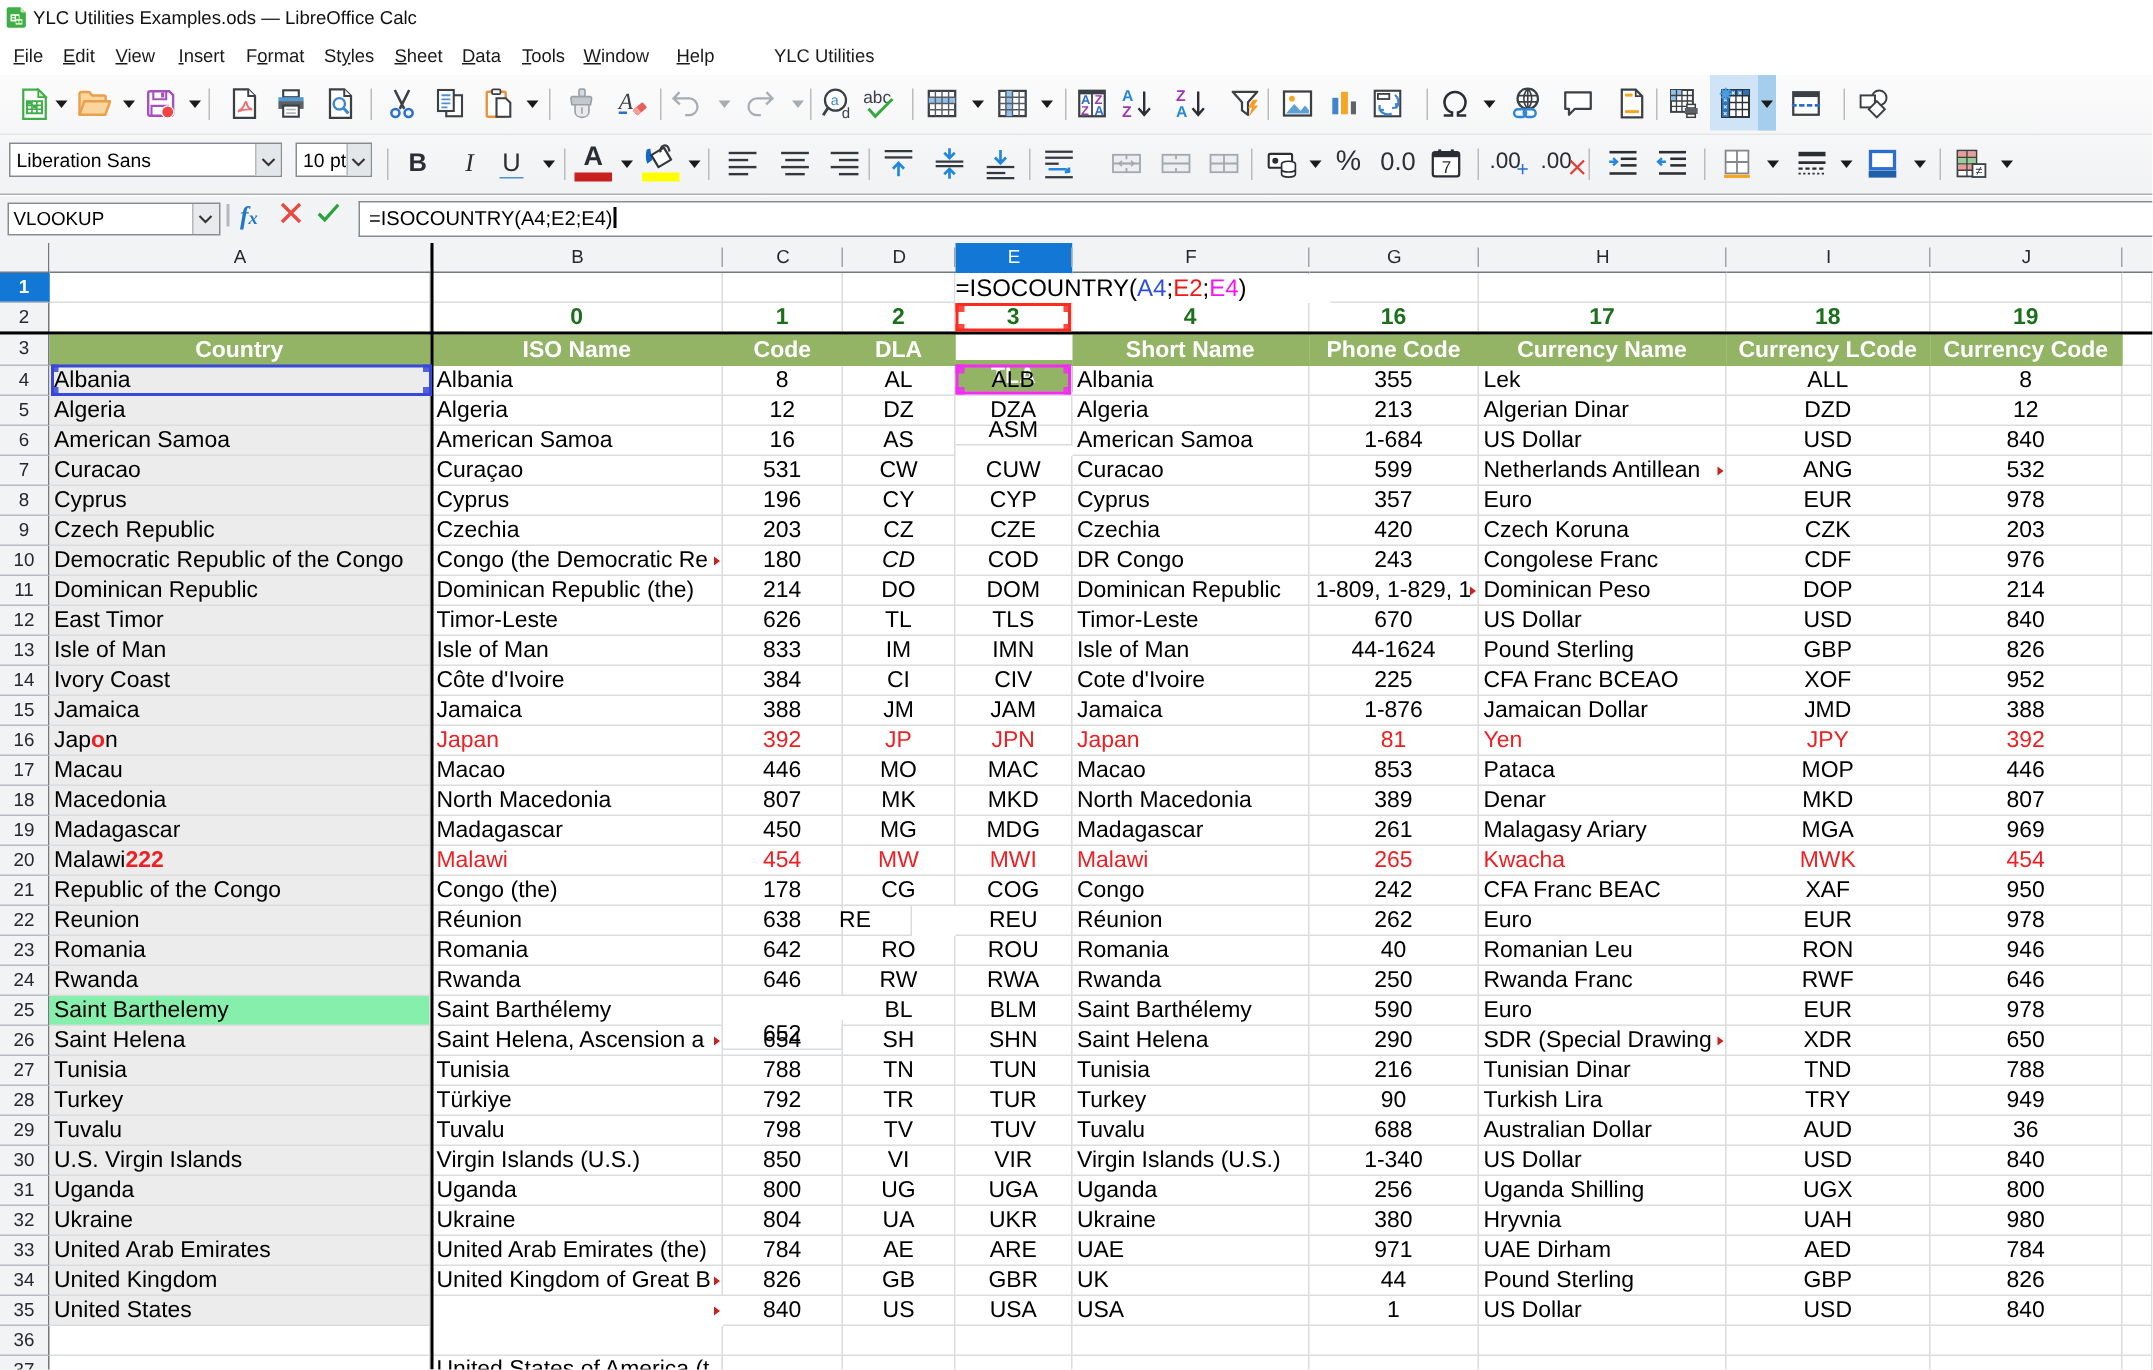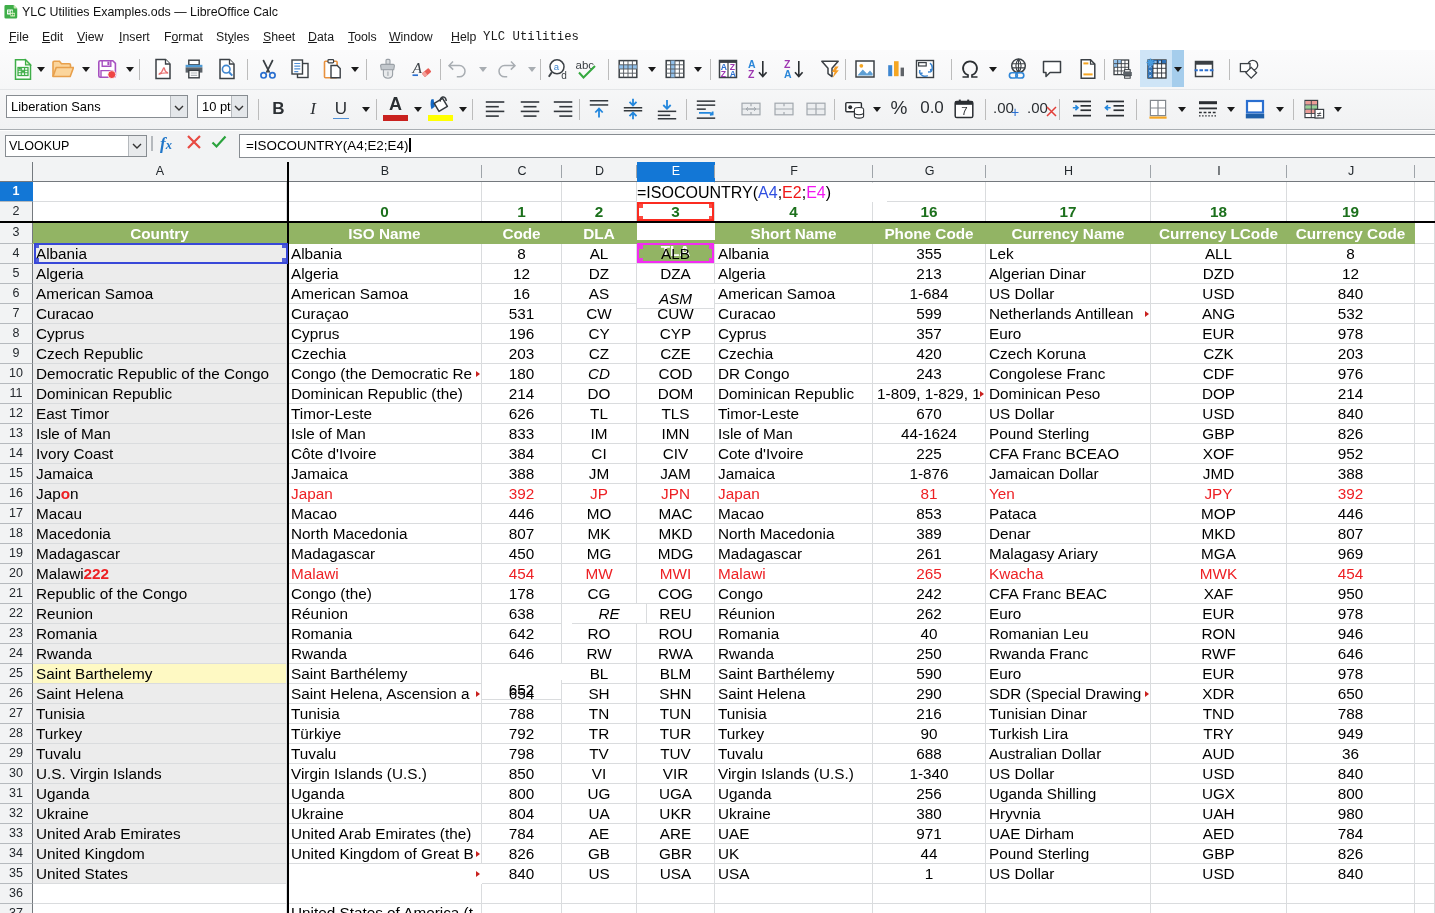--- a/index.html
+++ b/index.html
@@ -46,21 +46,21 @@
 <div class="menuitem" style="left:42px;top:24px;"><u>E</u>dit</div>
 <div class="menuitem" style="left:77px;top:24px;"><u>V</u>iew</div>
 <div class="menuitem" style="left:119px;top:24px;"><u>I</u>nsert</div>
 <div class="menuitem" style="left:164px;top:24px;">F<u>o</u>rmat</div>
 <div class="menuitem" style="left:216px;top:24px;">St<u>y</u>les</div>
 <div class="menuitem" style="left:263px;top:24px;"><u>S</u>heet</div>
 <div class="menuitem" style="left:308px;top:24px;"><u>D</u>ata</div>
 <div class="menuitem" style="left:348px;top:24px;"><u>T</u>ools</div>
 <div class="menuitem" style="left:389px;top:24px;"><u>W</u>indow</div>
 <div class="menuitem" style="left:451px;top:24px;"><u>H</u>elp</div>
-<div class="menuitem" style="left:483px;top:24px;font-family:Liberation Mono, monospace;">YLC Utilities</div>
+<div class="menuitem" style="left:516px;top:24px;">YLC Utilities</div>
 <div class="abs" style="left:0;top:50px;width:1435px;height:80px;background:linear-gradient(#fbfbfc,#f1f2f3);border-bottom:1px solid #a9aeb2;"></div>
 <div class="abs" style="left:0;top:89px;width:1435px;height:1px;background:#e4e6e8;"></div>
 <svg class="ticon" style="left:11px;top:57px" width="24" height="24" viewBox="0 0 24 24">
       <path d="M4.5 2.8 h10 l5 5 v14.4 h-15 z" fill="#fff" stroke="#3fae49" stroke-width="1.5"></path>
 <path d="M14.5 2.8 l5 5 h-5 z" fill="#d9f0c0" stroke="#3fae49" stroke-width="1.2"></path>
 <rect x="7" y="10.5" width="10" height="8" fill="none" stroke="#3fae49" stroke-width="1.3"></rect>
 <path d="M7 13.2 h10 M7 15.8 h10 M10.3 10.5 v8 M13.6 10.5 v8" stroke="#3fae49" stroke-width="1.1"></path>
 <rect x="7.6" y="11" width="2.3" height="1.6" fill="#3fae49"></rect>
       <rect x="11" y="13.6" width="2.3" height="1.6" fill="#3fae49"></rect>
     </svg>
@@ -549,21 +549,21 @@
 <div class="cell cl" style="left:715px;top:264px;width:158px;">Algeria</div>
 <div class="cell cc" style="left:873px;top:264px;width:113px;">213</div>
 <div class="cell cl" style="left:986px;top:264px;width:165px;">Algerian Dinar</div>
 <div class="cell cc" style="left:1151px;top:264px;width:136px;">DZD</div>
 <div class="cell cc" style="left:1287px;top:264px;width:128px;">12</div>
 <div class="cell" style="left:1415px;top:264px;width:20px;"></div>
 <div class="cell cl" style="left:33px;top:284px;width:254px;background:#ececec;">American Samoa</div>
 <div class="cell cl" style="left:288px;top:284px;width:194px;">American Samoa</div>
 <div class="cell cc" style="left:482px;top:284px;width:80px;">16</div>
 <div class="cell cc" style="left:562px;top:284px;width:75px;">AS</div>
-<div class="cell cc" style="left:637px;top:289px;width:78px;font-style:italic;">ASM</div>
+<div class="cell cc" style="left:637px;top:277px;width:78px;">ASM</div>
 <div class="cell cl" style="left:715px;top:284px;width:158px;">American Samoa</div>
 <div class="cell cc" style="left:873px;top:284px;width:113px;">1-684</div>
 <div class="cell cl" style="left:986px;top:284px;width:165px;">US Dollar</div>
 <div class="cell cc" style="left:1151px;top:284px;width:136px;">USD</div>
 <div class="cell cc" style="left:1287px;top:284px;width:128px;">840</div>
 <div class="cell" style="left:1415px;top:284px;width:20px;"></div>
 <div class="cell cl" style="left:33px;top:304px;width:254px;background:#ececec;">Curacao</div>
 <div class="cell cl" style="left:288px;top:304px;width:194px;">Curaçao</div>
 <div class="cell cc" style="left:482px;top:304px;width:80px;">531</div>
 <div class="cell cc" style="left:562px;top:304px;width:75px;">CW</div>
@@ -727,21 +727,21 @@
 <div class="cell cc" style="left:637px;top:584px;width:78px;">COG</div>
 <div class="cell cl" style="left:715px;top:584px;width:158px;">Congo</div>
 <div class="cell cc" style="left:873px;top:584px;width:113px;">242</div>
 <div class="cell cl" style="left:986px;top:584px;width:165px;">CFA Franc BEAC</div>
 <div class="cell cc" style="left:1151px;top:584px;width:136px;">XAF</div>
 <div class="cell cc" style="left:1287px;top:584px;width:128px;">950</div>
 <div class="cell" style="left:1415px;top:584px;width:20px;"></div>
 <div class="cell cl" style="left:33px;top:604px;width:254px;background:#ececec;">Reunion</div>
 <div class="cell cl" style="left:288px;top:604px;width:194px;">Réunion</div>
 <div class="cell cc" style="left:482px;top:604px;width:80px;">638</div>
-<div class="cell cc" style="left:572px;top:604px;width:75px;font-style:italic;">RE</div>
+<div class="cell cc" style="left:533px;top:604px;width:75px;">RE</div>
 <div class="cell cc" style="left:637px;top:604px;width:78px;">REU</div>
 <div class="cell cl" style="left:715px;top:604px;width:158px;">Réunion</div>
 <div class="cell cc" style="left:873px;top:604px;width:113px;">262</div>
 <div class="cell cl" style="left:986px;top:604px;width:165px;">Euro</div>
 <div class="cell cc" style="left:1151px;top:604px;width:136px;">EUR</div>
 <div class="cell cc" style="left:1287px;top:604px;width:128px;">978</div>
 <div class="cell" style="left:1415px;top:604px;width:20px;"></div>
 <div class="cell cl" style="left:33px;top:624px;width:254px;background:#ececec;">Romania</div>
 <div class="cell cl" style="left:288px;top:624px;width:194px;">Romania</div>
 <div class="cell cc" style="left:482px;top:624px;width:80px;">642</div>
@@ -757,21 +757,21 @@
 <div class="cell cl" style="left:288px;top:644px;width:194px;">Rwanda</div>
 <div class="cell cc" style="left:482px;top:644px;width:80px;">646</div>
 <div class="cell cc" style="left:562px;top:644px;width:75px;">RW</div>
 <div class="cell cc" style="left:637px;top:644px;width:78px;">RWA</div>
 <div class="cell cl" style="left:715px;top:644px;width:158px;">Rwanda</div>
 <div class="cell cc" style="left:873px;top:644px;width:113px;">250</div>
 <div class="cell cl" style="left:986px;top:644px;width:165px;">Rwanda Franc</div>
 <div class="cell cc" style="left:1151px;top:644px;width:136px;">RWF</div>
 <div class="cell cc" style="left:1287px;top:644px;width:128px;">646</div>
 <div class="cell" style="left:1415px;top:644px;width:20px;"></div>
-<div class="cell cl" style="left:33px;top:664px;width:254px;background:#fef9c3;">Saint Barthelemy</div>
+<div class="cell cl" style="left:33px;top:664px;width:254px;background:#86efac;">Saint Barthelemy</div>
 <div class="cell cl" style="left:288px;top:664px;width:194px;">Saint Barthélemy</div>
 <div class="cell cc" style="left:482px;top:664px;width:80px;margin-top:16px;">652</div>
 <div class="cell cc" style="left:562px;top:664px;width:75px;">BL</div>
 <div class="cell cc" style="left:637px;top:664px;width:78px;">BLM</div>
 <div class="cell cl" style="left:715px;top:664px;width:158px;">Saint Barthélemy</div>
 <div class="cell cc" style="left:873px;top:664px;width:113px;">590</div>
 <div class="cell cl" style="left:986px;top:664px;width:165px;">Euro</div>
 <div class="cell cc" style="left:1151px;top:664px;width:136px;">EUR</div>
 <div class="cell cc" style="left:1287px;top:664px;width:128px;">978</div>
 <div class="cell" style="left:1415px;top:664px;width:20px;"></div>

